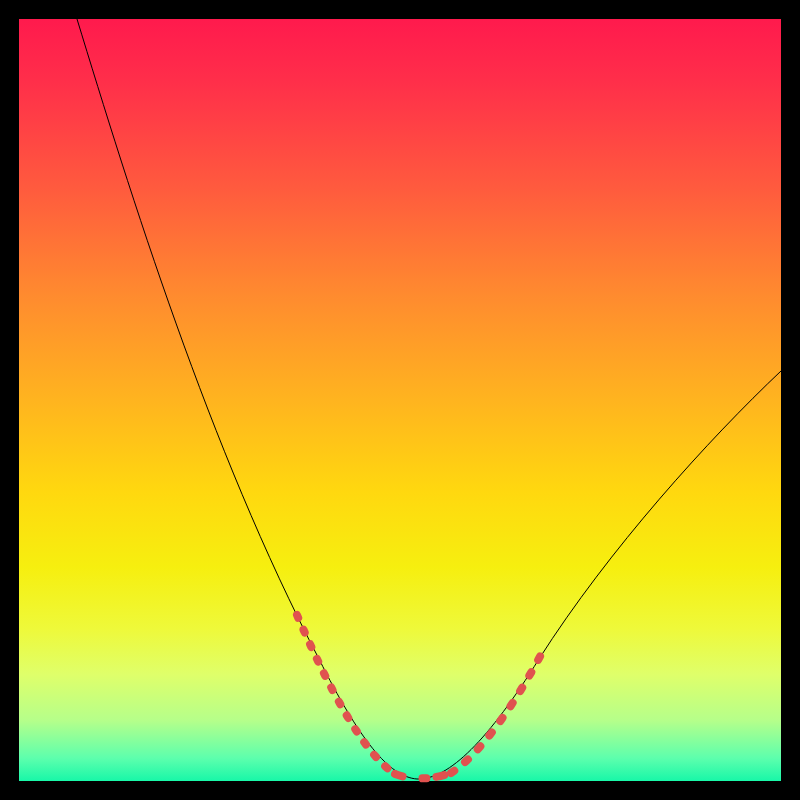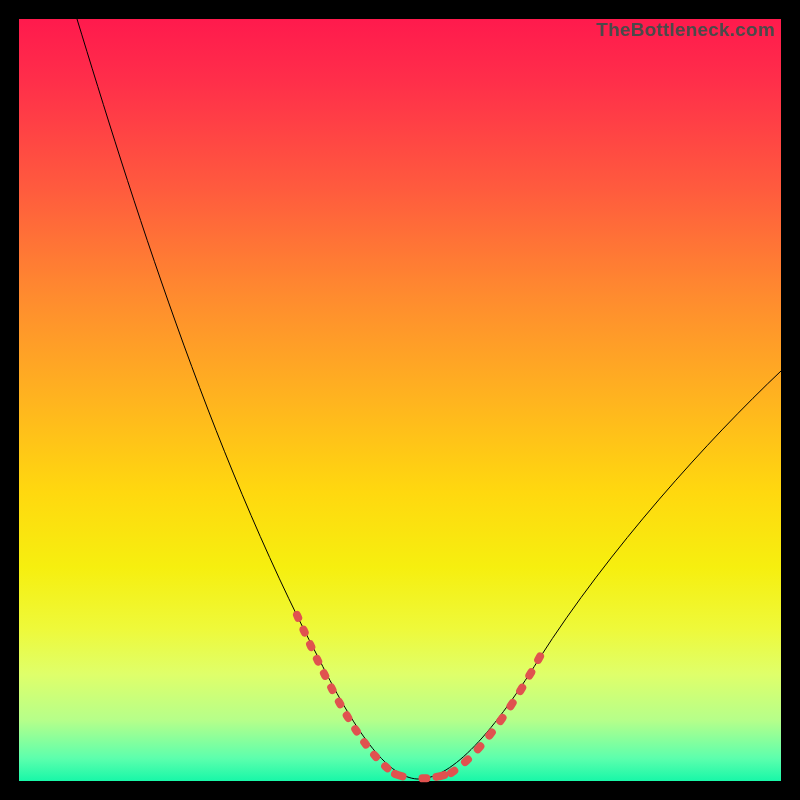--- a/index.html
+++ b/index.html
@@ -86,21 +86,20 @@
     stroke-linecap: round;
     stroke-dasharray: 4 14;
   }
 </style>
 </head>
 <body>
 
 <div class="frame">
   <div class="plot-area">
 
-    <div class="watermark">TheBottleneck.com</div>
 
     <svg class="curve" viewBox="0 0 762 762" preserveAspectRatio="none">
 
       <path class="curve-path" d="M 58 0
                C 110 170, 190 430, 300 640
                C 340 720, 370 758, 398 760
                C 430 761, 470 720, 520 640
                C 590 530, 690 420, 762 352"></path>
 
       <path class="dash-a" d="M 278 596

